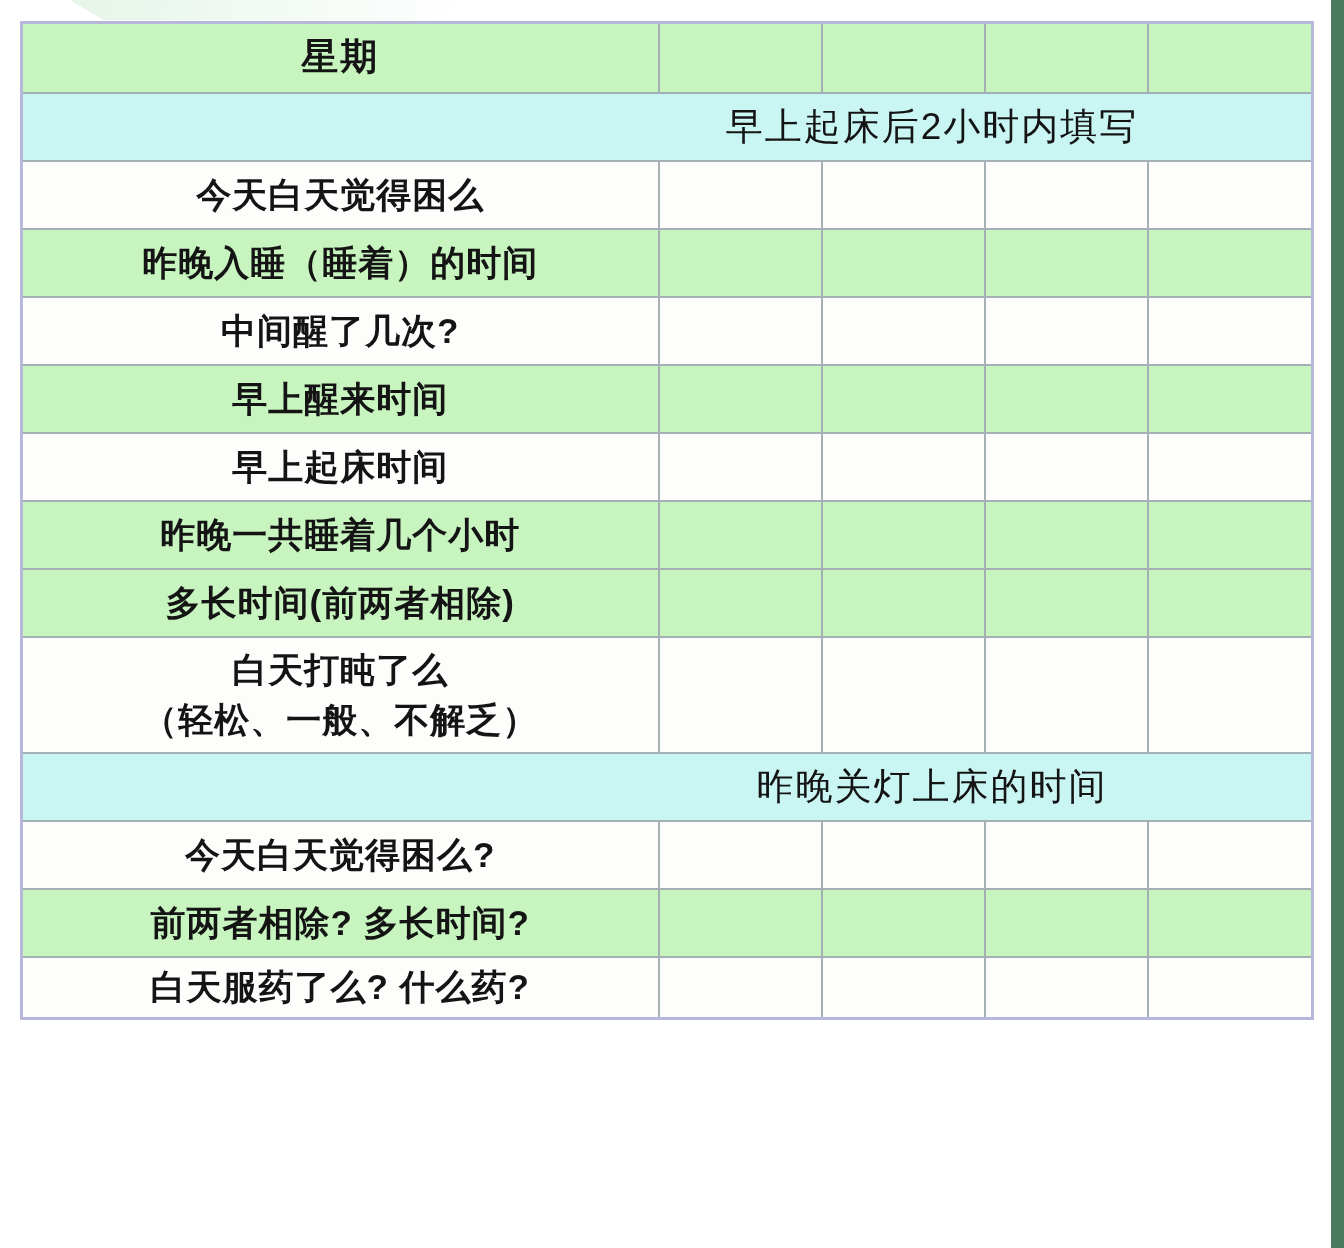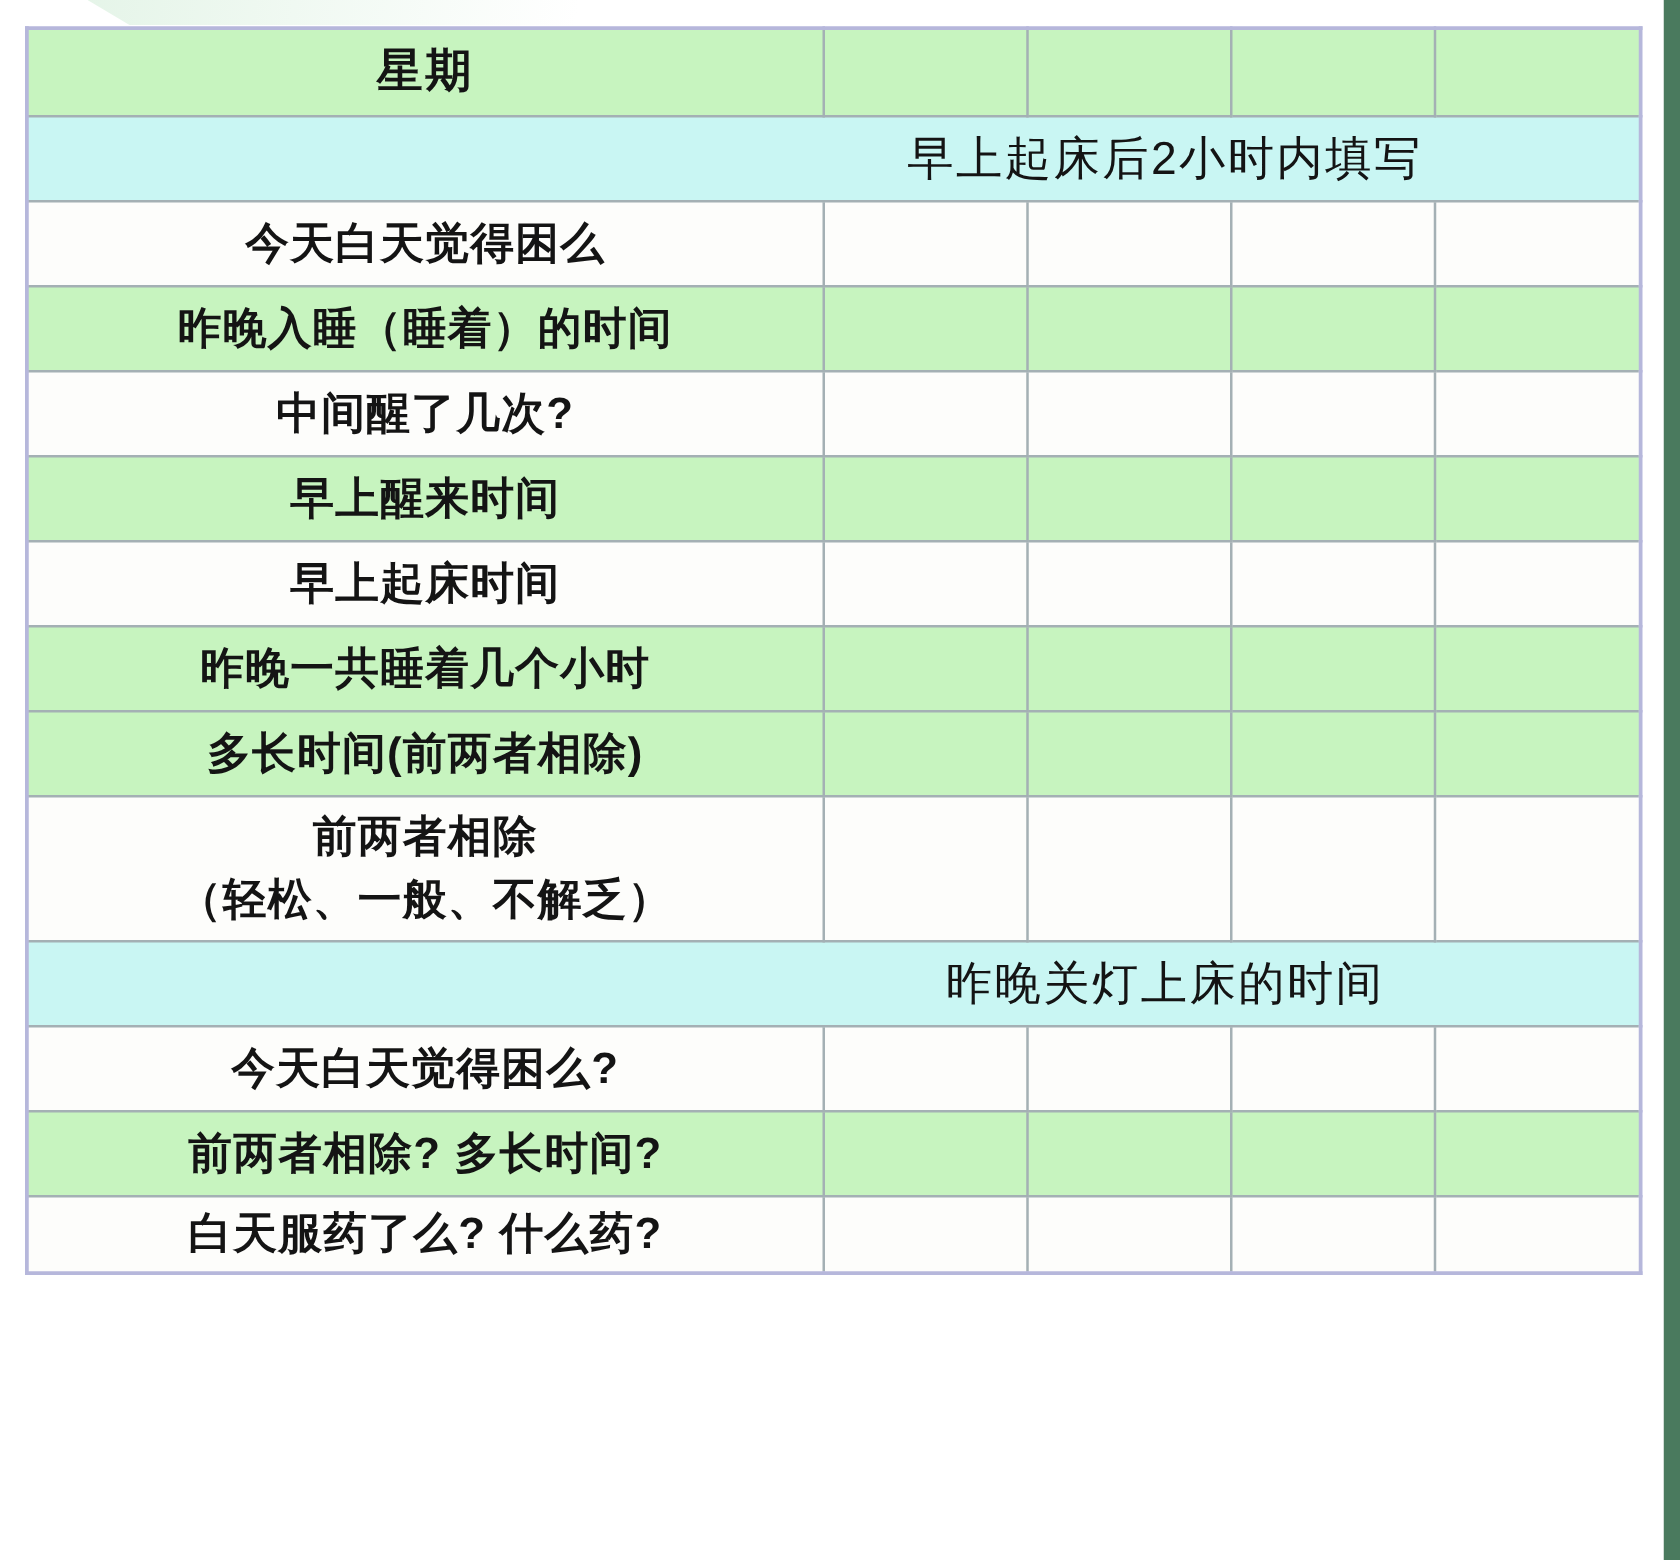--- a/index.html
+++ b/index.html
@@ -161,21 +161,21 @@
           <td class="label-cell">
             <div>多长时间(前两者相除)</div>
           </td>
           <td class="entry-cell"></td>
           <td class="entry-cell"></td>
           <td class="entry-cell"></td>
           <td class="entry-cell"></td>
         </tr>
         <tr class="row-question bg-white row-twoline">
           <td class="label-cell">
-            <div>前两者相除</div>
+            <div>白天打盹了么</div>
             <div>（轻松、一般、不解乏）</div>
           </td>
           <td class="entry-cell"></td>
           <td class="entry-cell"></td>
           <td class="entry-cell"></td>
           <td class="entry-cell"></td>
         </tr>
         <tr class="row-section bg-blue">
           <td colspan="5" class="section-cell">
             <div>昨晚关灯上床的时间</div>

